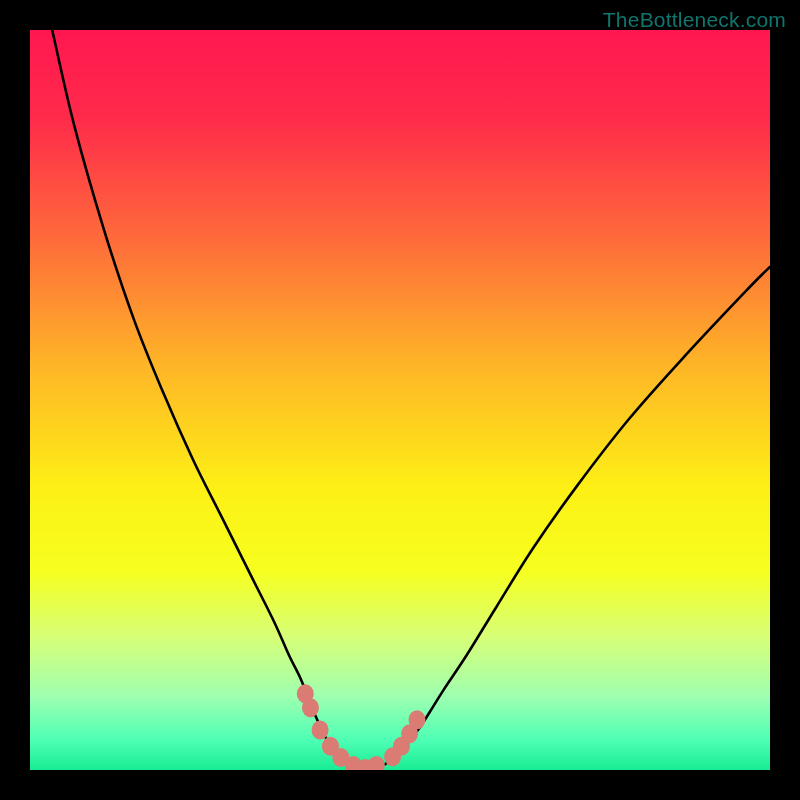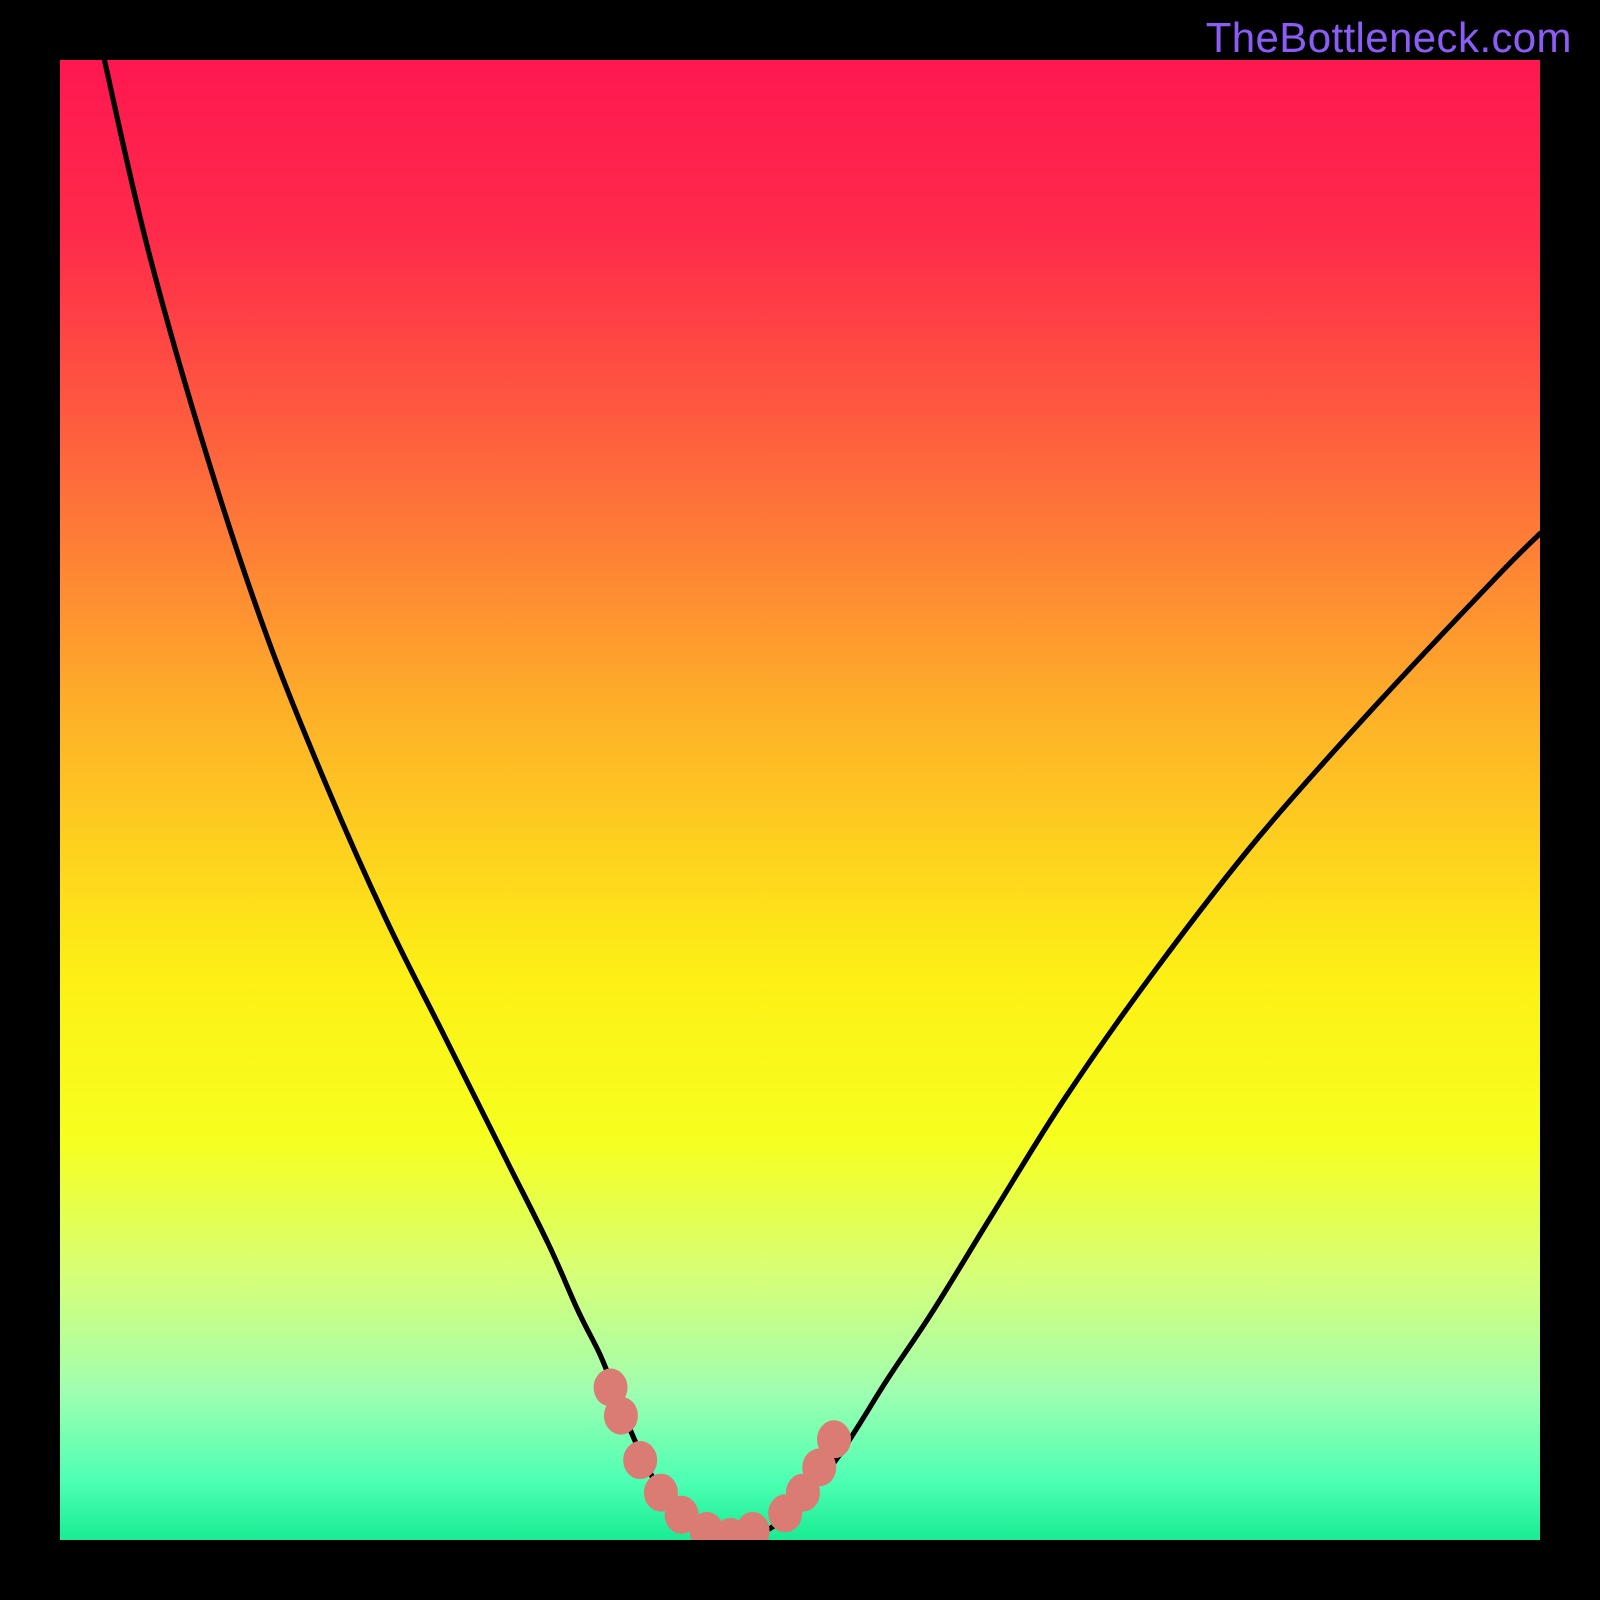--- a/index.html
+++ b/index.html
@@ -20,21 +20,21 @@
     overflow: hidden;
   }
   .gradient {
     position: absolute;
     inset: 0;
   }
   .watermark {
     position: absolute;
     top: 8px;
     right: 14px;
-    color: #8b5cf6;
+    color: #0f766e;
     font-size: 21px;
     font-weight: 500;
     letter-spacing: 0.2px;
   }
   svg.curves {
     position: absolute;
     inset: 0;
   }
 </style>
 </head>

